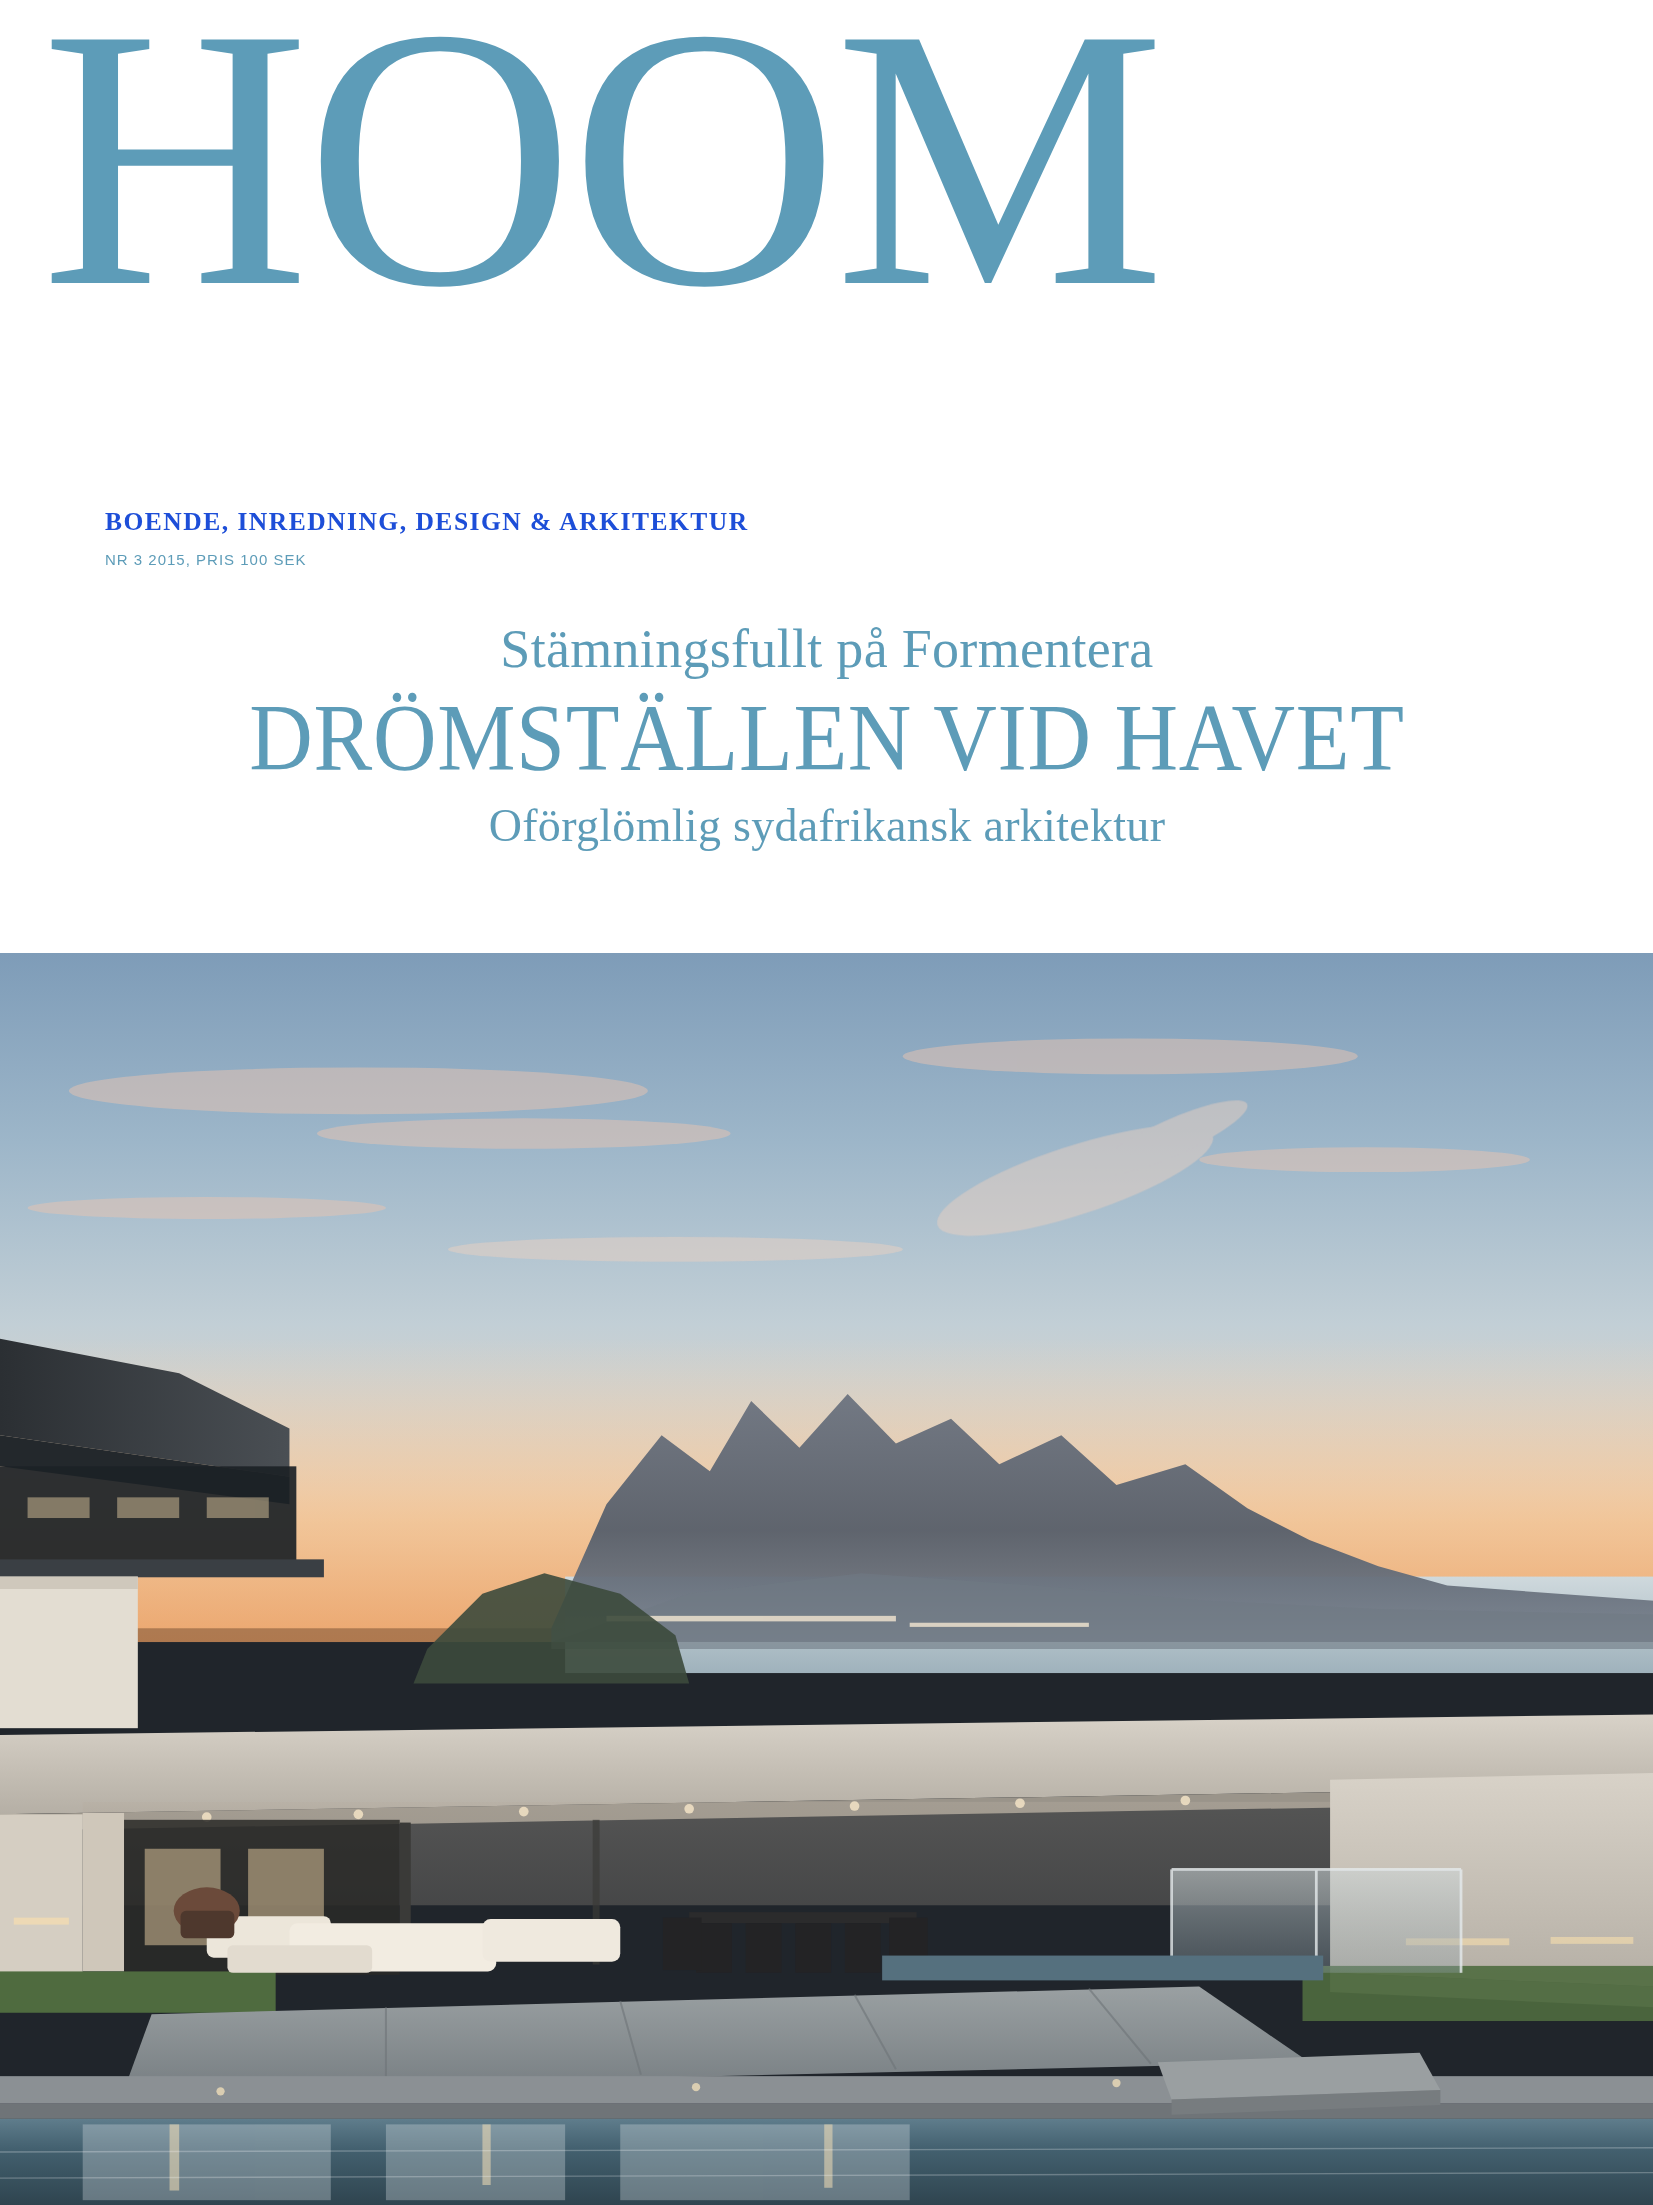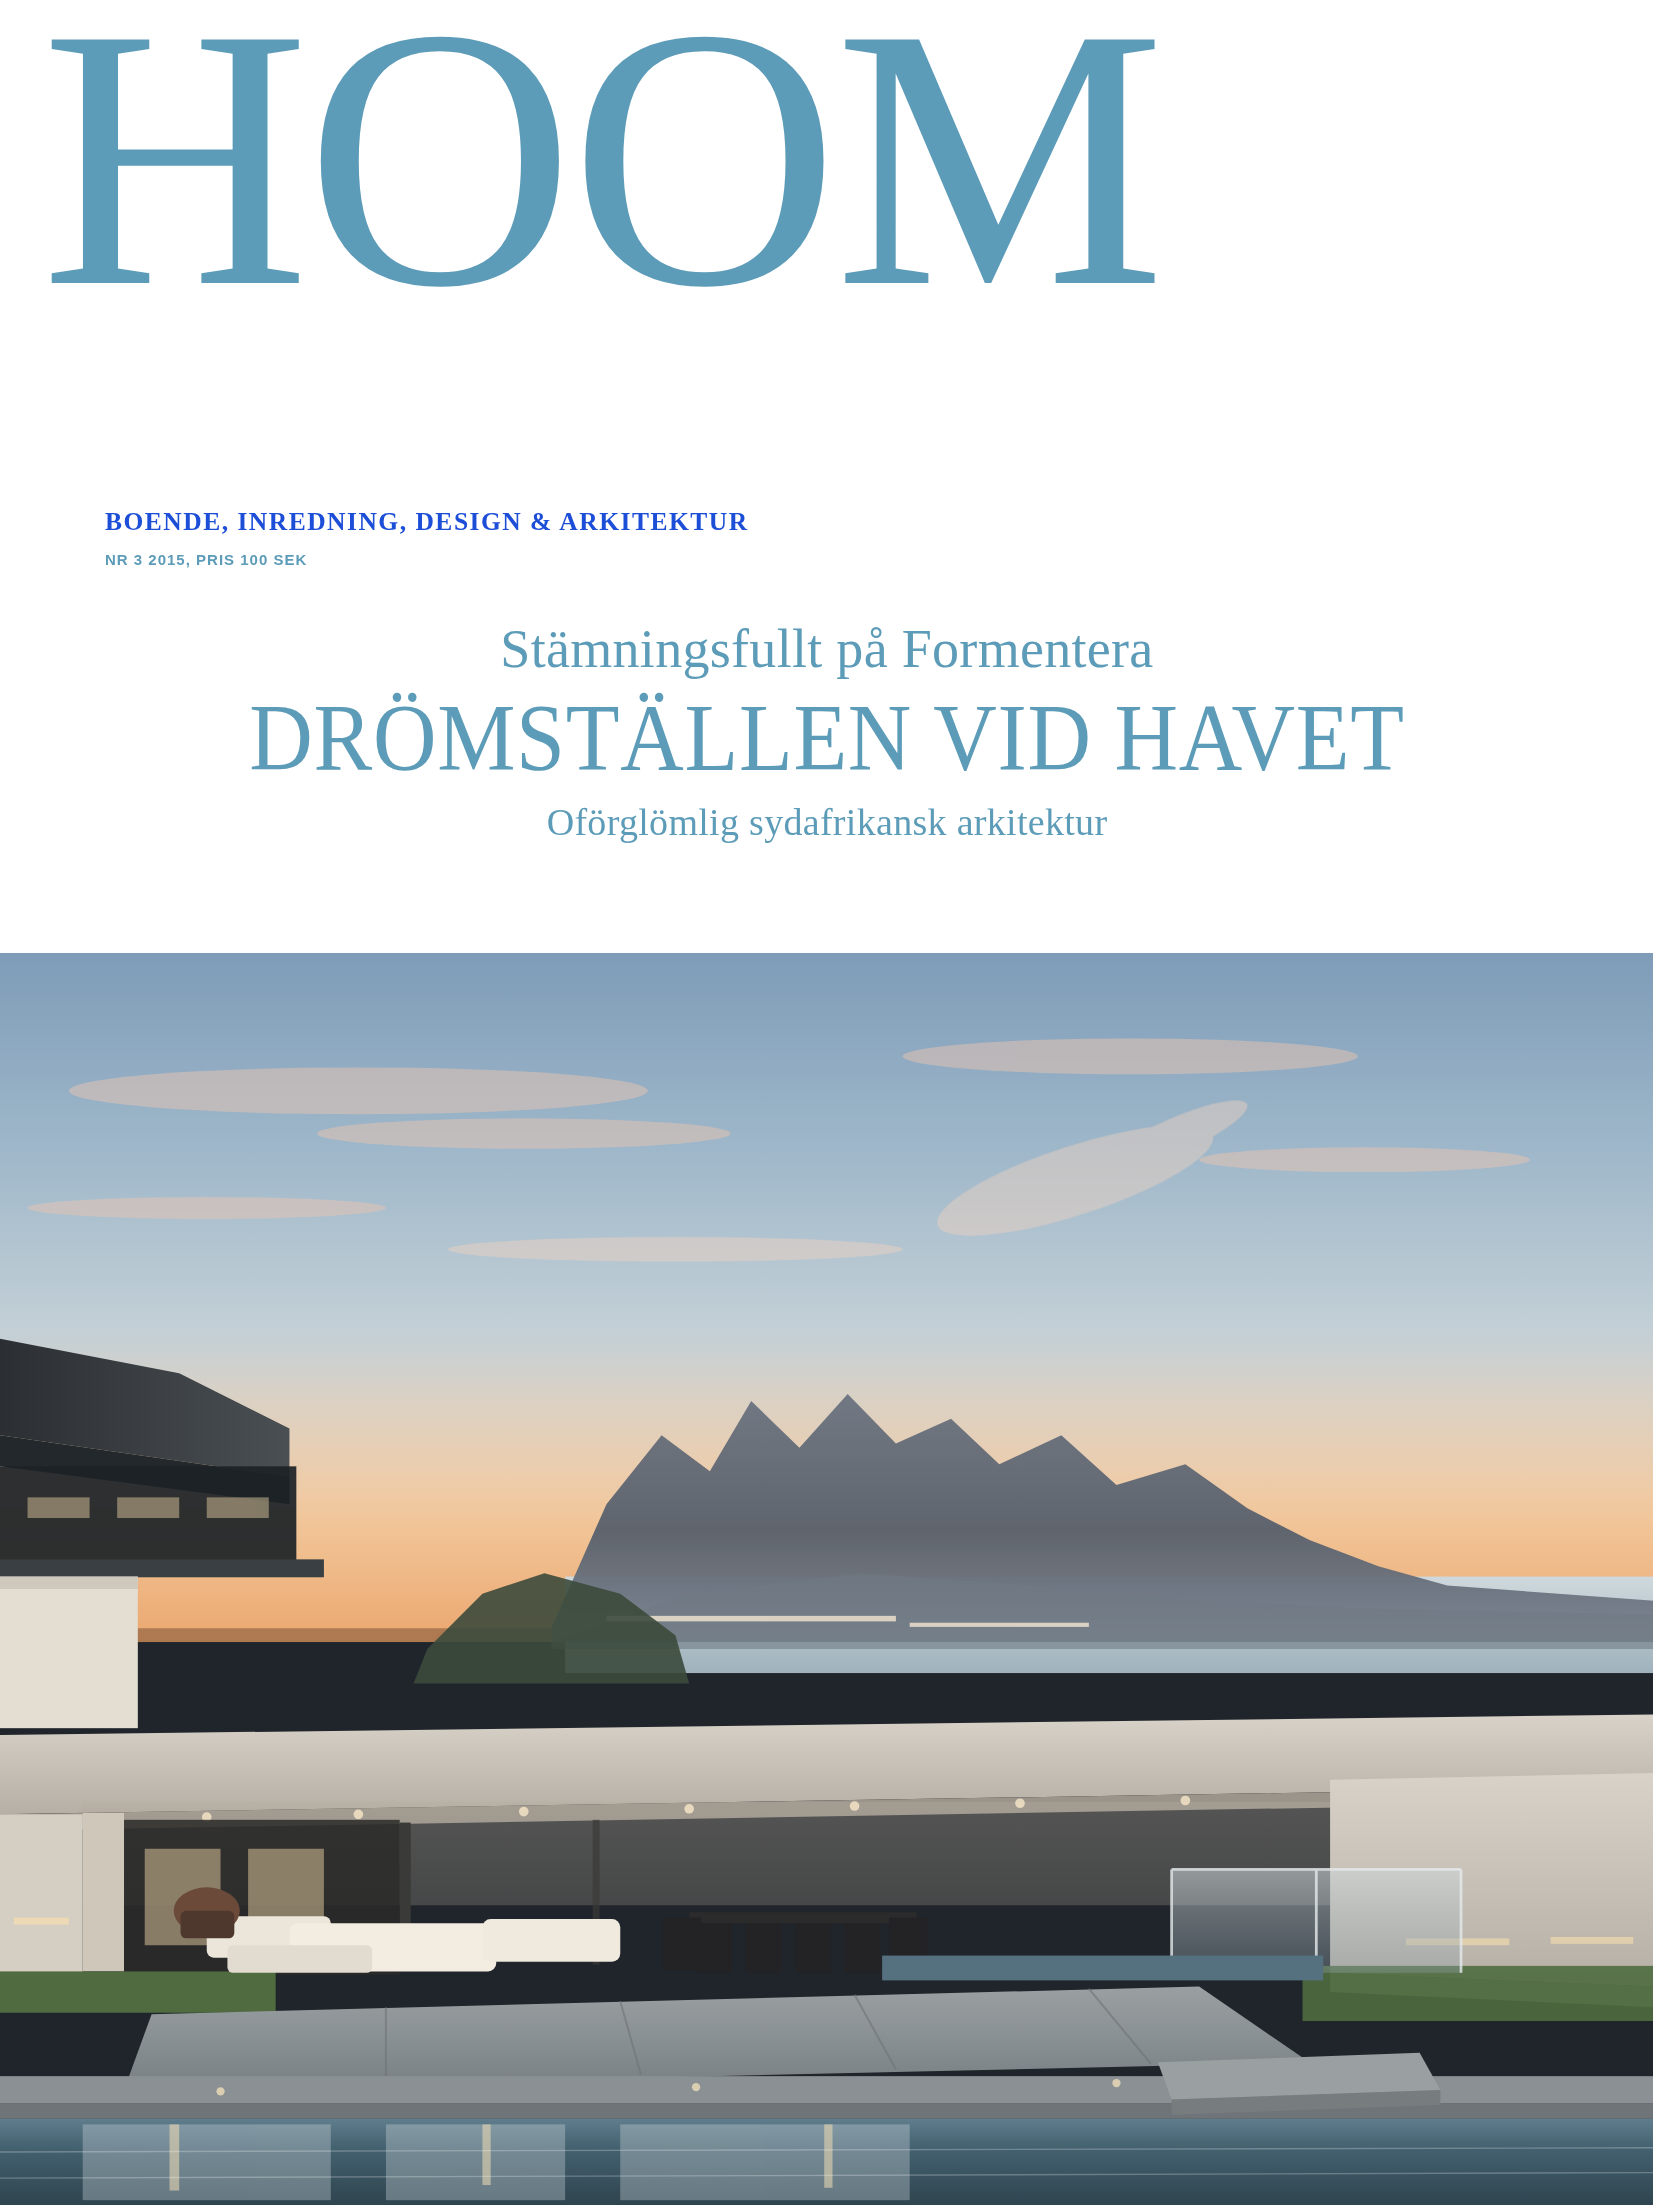--- a/index.html
+++ b/index.html
@@ -57,21 +57,21 @@
     letter-spacing: 1.5px;
     color: #1d4ed8;
     white-space: nowrap;
   }
 
   .issue-line {
     position: absolute;
     top: 551px;
     left: 105px;
     font-family: "Liberation Sans", sans-serif;
-    font-weight: 700;
+    font-weight: 400;
     font-size: 15px;
     letter-spacing: 1px;
     color: #5d9cb8;
     white-space: nowrap;
   }
 
   
   .coverline-top {
     position: absolute;
     top: 622px;
@@ -103,21 +103,21 @@
   }
 
   .coverline-bottom {
     position: absolute;
     top: 803px;
     left: 0;
     width: 1654px;
     text-align: center;
     font-family: "Liberation Serif", serif;
     font-weight: 400;
-    font-size: 38px;
+    font-size: 46px;
     line-height: 1;
     color: #5d9cb8;
     letter-spacing: 0.3px;
   }
 
   
   .cover-photo {
     position: absolute;
     top: 953px;
     left: 0;

